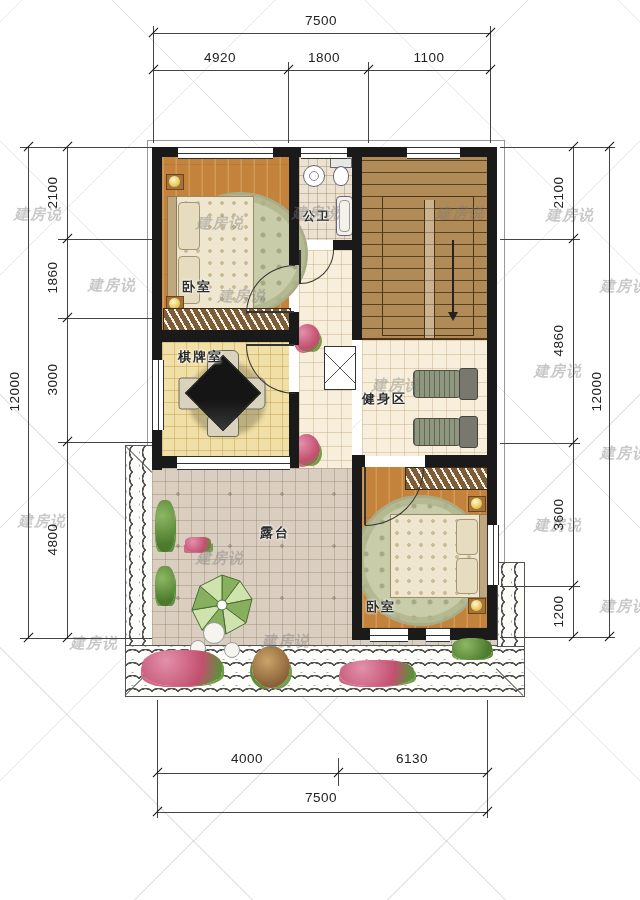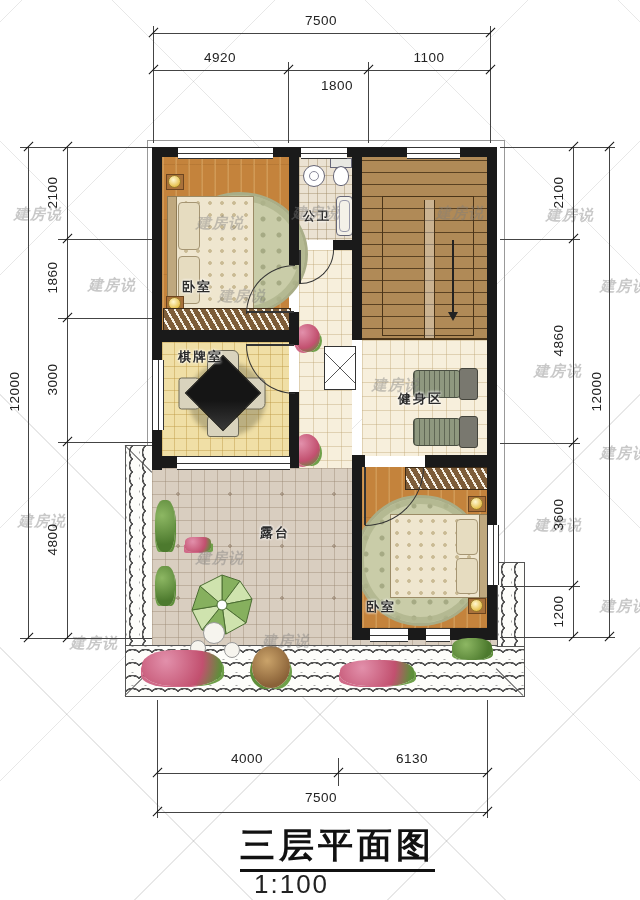--- a/index.html
+++ b/index.html
@@ -247,21 +247,21 @@
     <div class="leaf" style="left:246px;top:344px;width:48px;height:1.5px;"></div>
     <div class="arc" style="left:246px;top:345px;width:48px;height:48px;border-left:1.5px solid #333;border-bottom:1.5px solid #333;border-bottom-left-radius:100%;"></div>
     <div class="leaf" style="left:299px;top:250px;width:1.5px;height:34px;"></div>
     <div class="arc" style="left:300px;top:250px;width:33px;height:33px;border-right:1.5px solid #333;border-bottom:1.5px solid #333;border-bottom-right-radius:100%;"></div>
     <div class="leaf" style="left:364px;top:467px;width:1.5px;height:58px;"></div>
     <div class="arc" style="left:365px;top:467px;width:58px;height:58px;border-right:1.5px solid #333;border-bottom:1.5px solid #333;border-bottom-right-radius:100%;"></div>
 
     <div class="label" style="left:182px;top:278px;">卧室</div>
     <div class="label" style="left:303px;top:208px;font-size:12px;">公卫</div>
     <div class="label" style="left:178px;top:348px;">棋牌室</div>
-    <div class="label" style="left:362px;top:390px;padding-left:36px;">健身区</div>
+    <div class="label" style="left:362px;top:390px;">健身区</div>
     <div class="label" style="left:260px;top:524px;">露台</div>
     <div class="label" style="left:366px;top:598px;">卧室</div>
   </div>
 
   <div class="abs wm-layer" style="left:0;top:0;width:640px;height:900px;">
     <span class="wm" style="left:14px;top:205px;">建房说</span>
     <span class="wm" style="left:196px;top:214px;">建房说</span>
     <span class="wm" style="left:292px;top:204px;">建房说</span>
     <span class="wm" style="left:436px;top:204px;">建房说</span>
     <span class="wm" style="left:546px;top:206px;">建房说</span>
@@ -277,21 +277,21 @@
     <span class="wm" style="left:600px;top:597px;">建房说</span>
     <span class="wm" style="left:70px;top:634px;">建房说</span>
     <span class="wm" style="left:262px;top:632px;">建房说</span>
   </div>
 
   <div class="abs dims" style="left:0;top:0;width:640px;height:900px;">
 
     <div class="dim" style="left:271px;top:13px;width:100px;">7500</div>
     <div class="lineh" style="left:153px;top:33px;width:338px;"></div>
     <div class="dim" style="left:180px;top:50px;width:80px;">4920</div>
-    <div class="dim" style="left:297px;top:50px;width:80px;margin-top:28px;">1800</div>
+    <div class="dim" style="left:284px;top:50px;width:80px;">1800</div>
     <div class="dim" style="left:389px;top:50px;width:80px;">1100</div>
     <div class="lineh" style="left:153px;top:70px;width:338px;"></div>
     <div class="linev" style="left:153px;top:26px;height:117px;"></div>
     <div class="linev" style="left:490px;top:26px;height:117px;"></div>
     <div class="linev" style="left:288px;top:62px;height:81px;"></div>
     <div class="linev" style="left:368px;top:62px;height:81px;"></div>
 
     <div class="linev" style="left:67px;top:147px;height:491px;"></div>
     <div class="linev" style="left:28px;top:147px;height:491px;"></div>
     <div class="lineh" style="left:20px;top:147px;width:132px;"></div>
@@ -349,17 +349,14 @@
       <div class="tick" style="left:603px;top:146px;"></div>
       <div class="tick" style="left:603px;top:636px;"></div>
       <div class="tick" style="left:151px;top:772px;"></div>
       <div class="tick" style="left:332px;top:772px;"></div>
       <div class="tick" style="left:481px;top:772px;"></div>
       <div class="tick" style="left:151px;top:811px;"></div>
       <div class="tick" style="left:481px;top:811px;"></div>
     </div>
   </div>
 
-  <div class="title-wrap">
-    <span class="title-cn">三层平面图</span><span class="title-scale">1:100</span>
-  </div>
 
 </div>
 
 </body></html>

